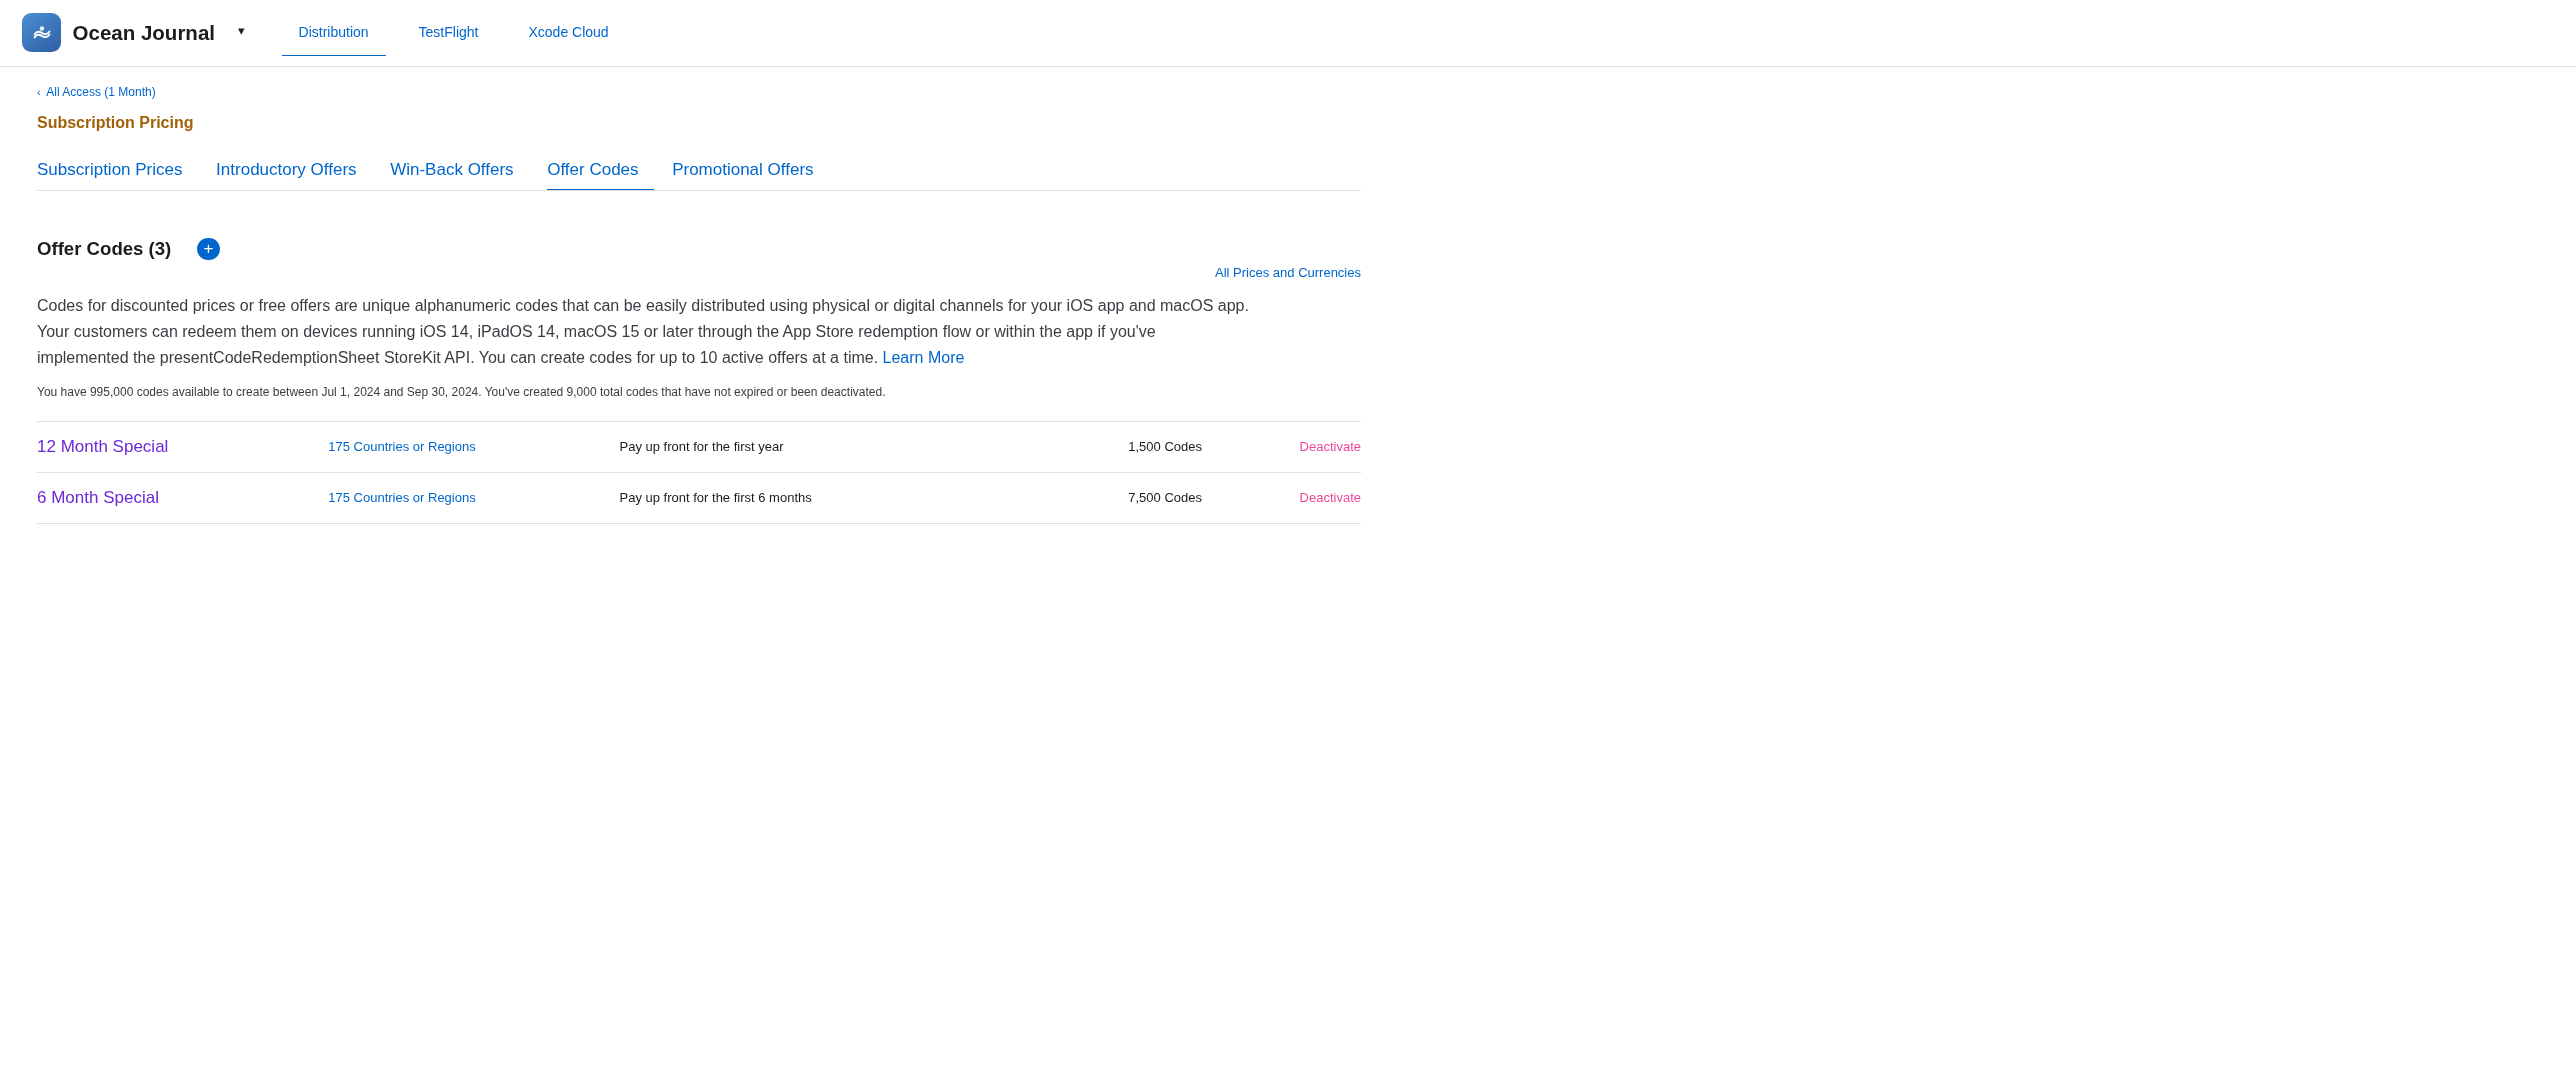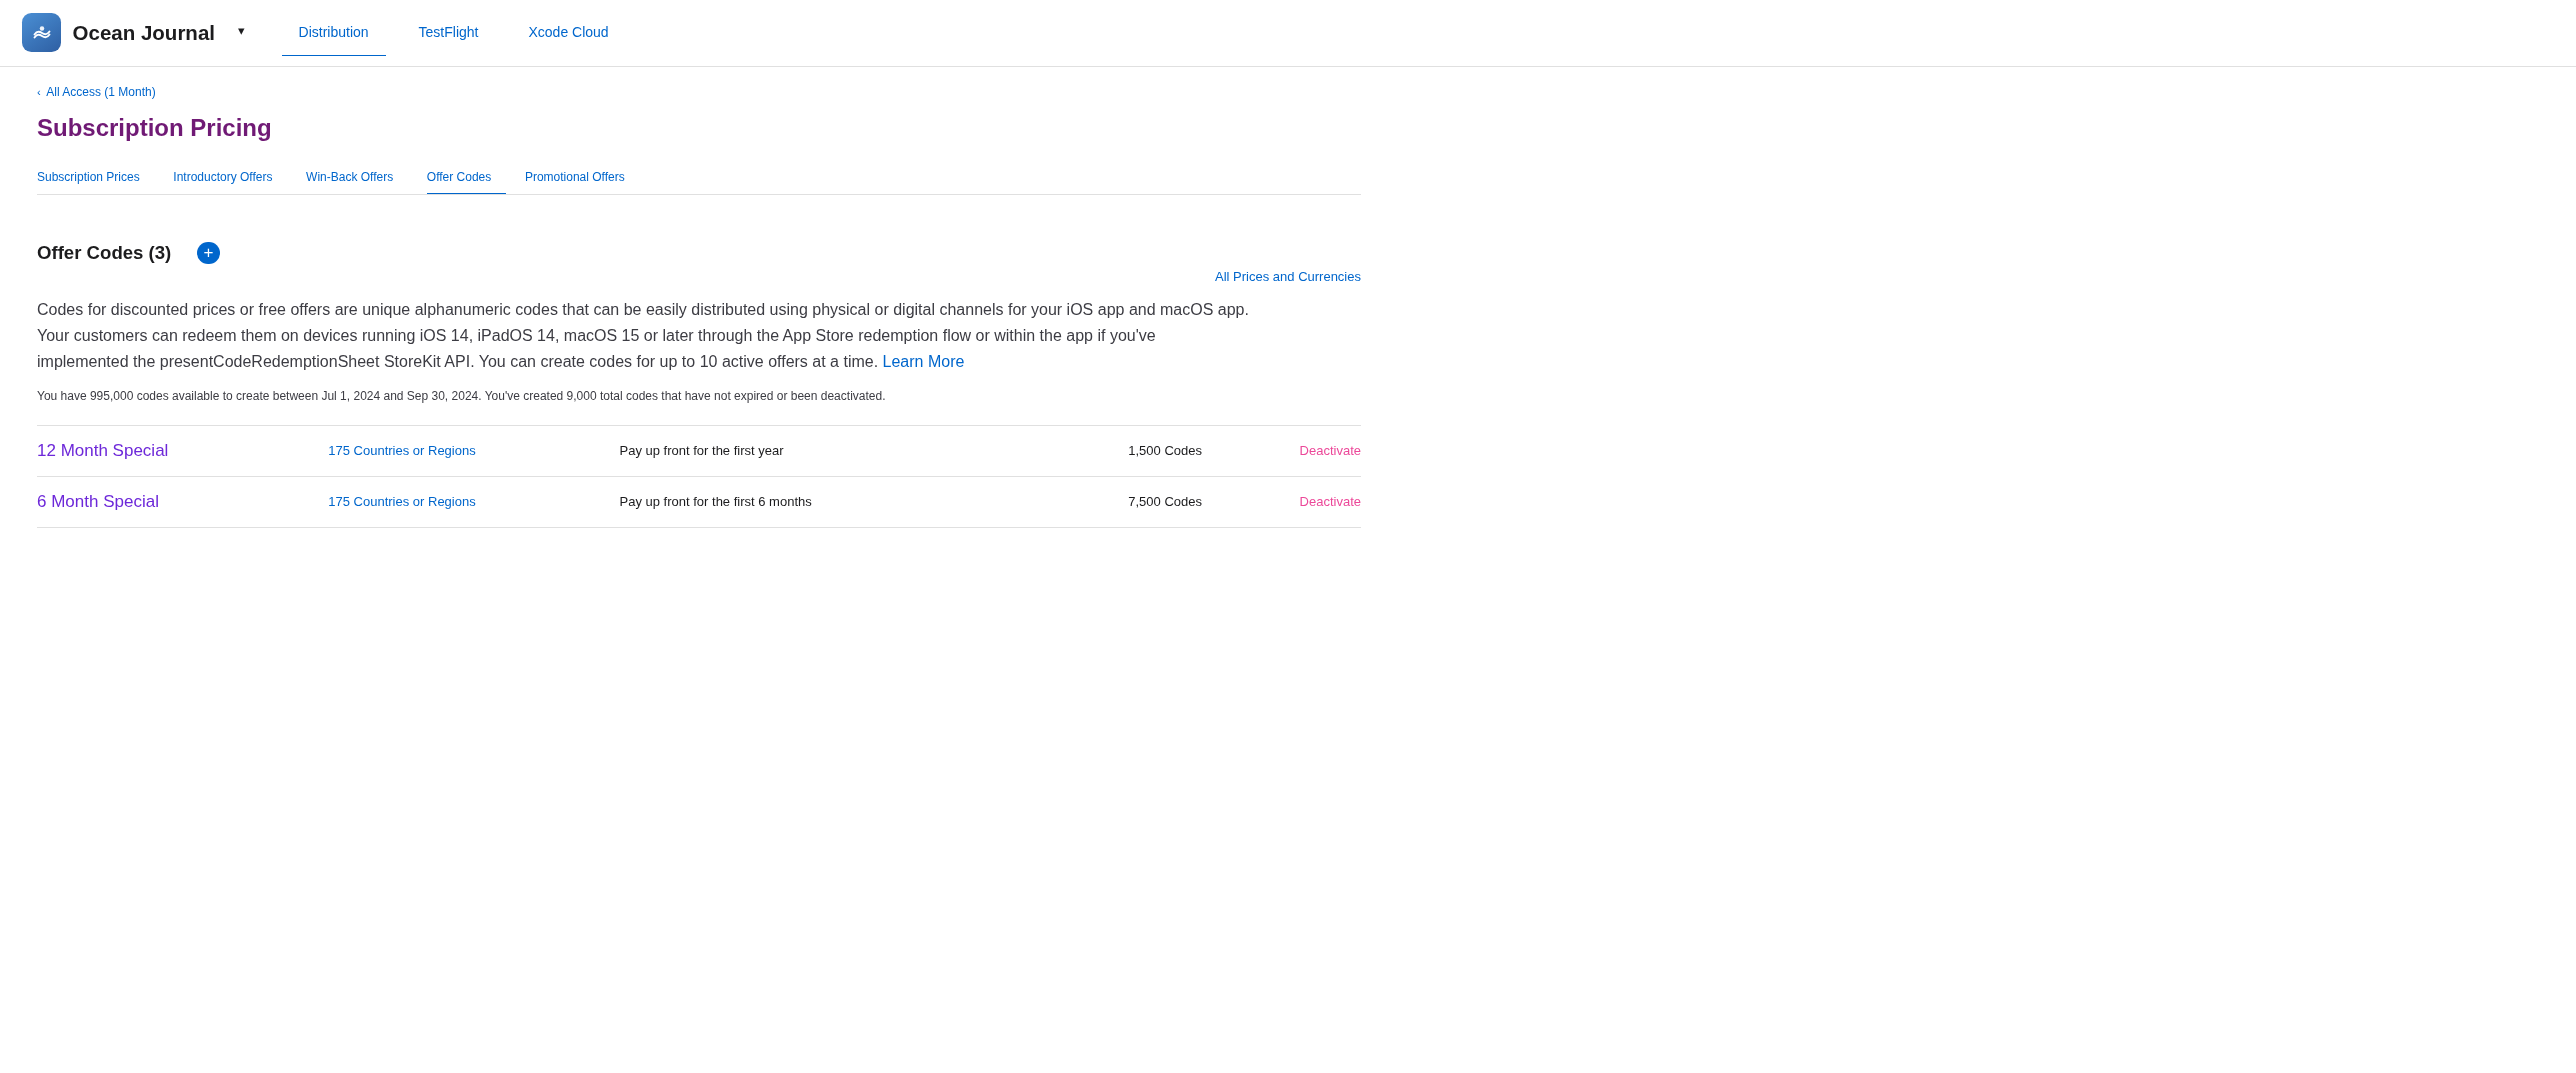--- a/index.html
+++ b/index.html
@@ -85,36 +85,36 @@
       margin-bottom: 15px;
       cursor: pointer;
     }
     .breadcrumb-chevron {
       font-size: 11.2px;
       color: #0066cc;
     }
 
     
     .page-title {
-      font-size: 24px;
+      font-size: 16px;
       font-weight: 700;
-      color: #701a75;
+      color: #a16207;
       margin-bottom: 18.6px;
     }
 
     
     .sub-nav {
       display: flex;
       align-items: center;
       gap: 0;
       border-bottom: 0.9px solid #e0e0e0;
       margin-bottom: 26px;
     }
     .sub-nav-tab {
-      font-size: 12px;
+      font-size: 17px;
       font-weight: 400;
       color: #0066cc;
       padding: 9.3px 15px 9.3px 0;
       margin-right: 18.6px;
       cursor: pointer;
       position: relative;
       border-bottom: 1.9px solid transparent;
       white-space: nowrap;
     }
     .sub-nav-tab.active {

